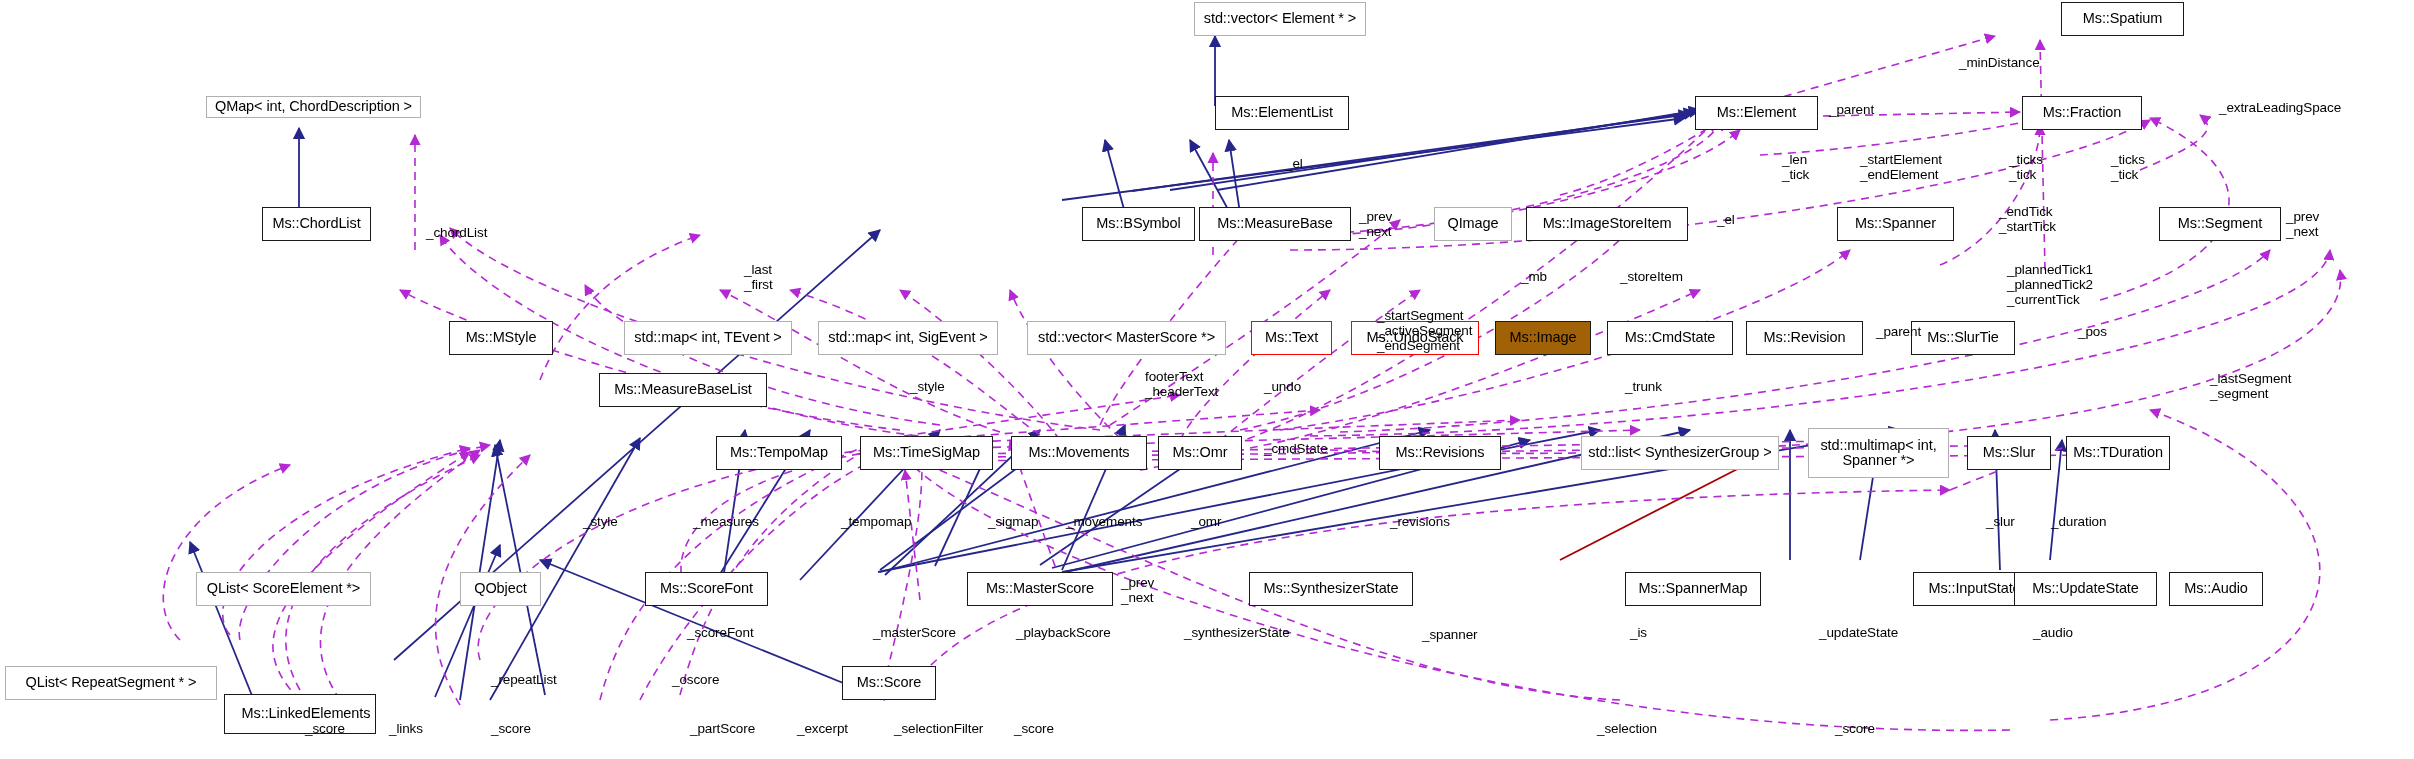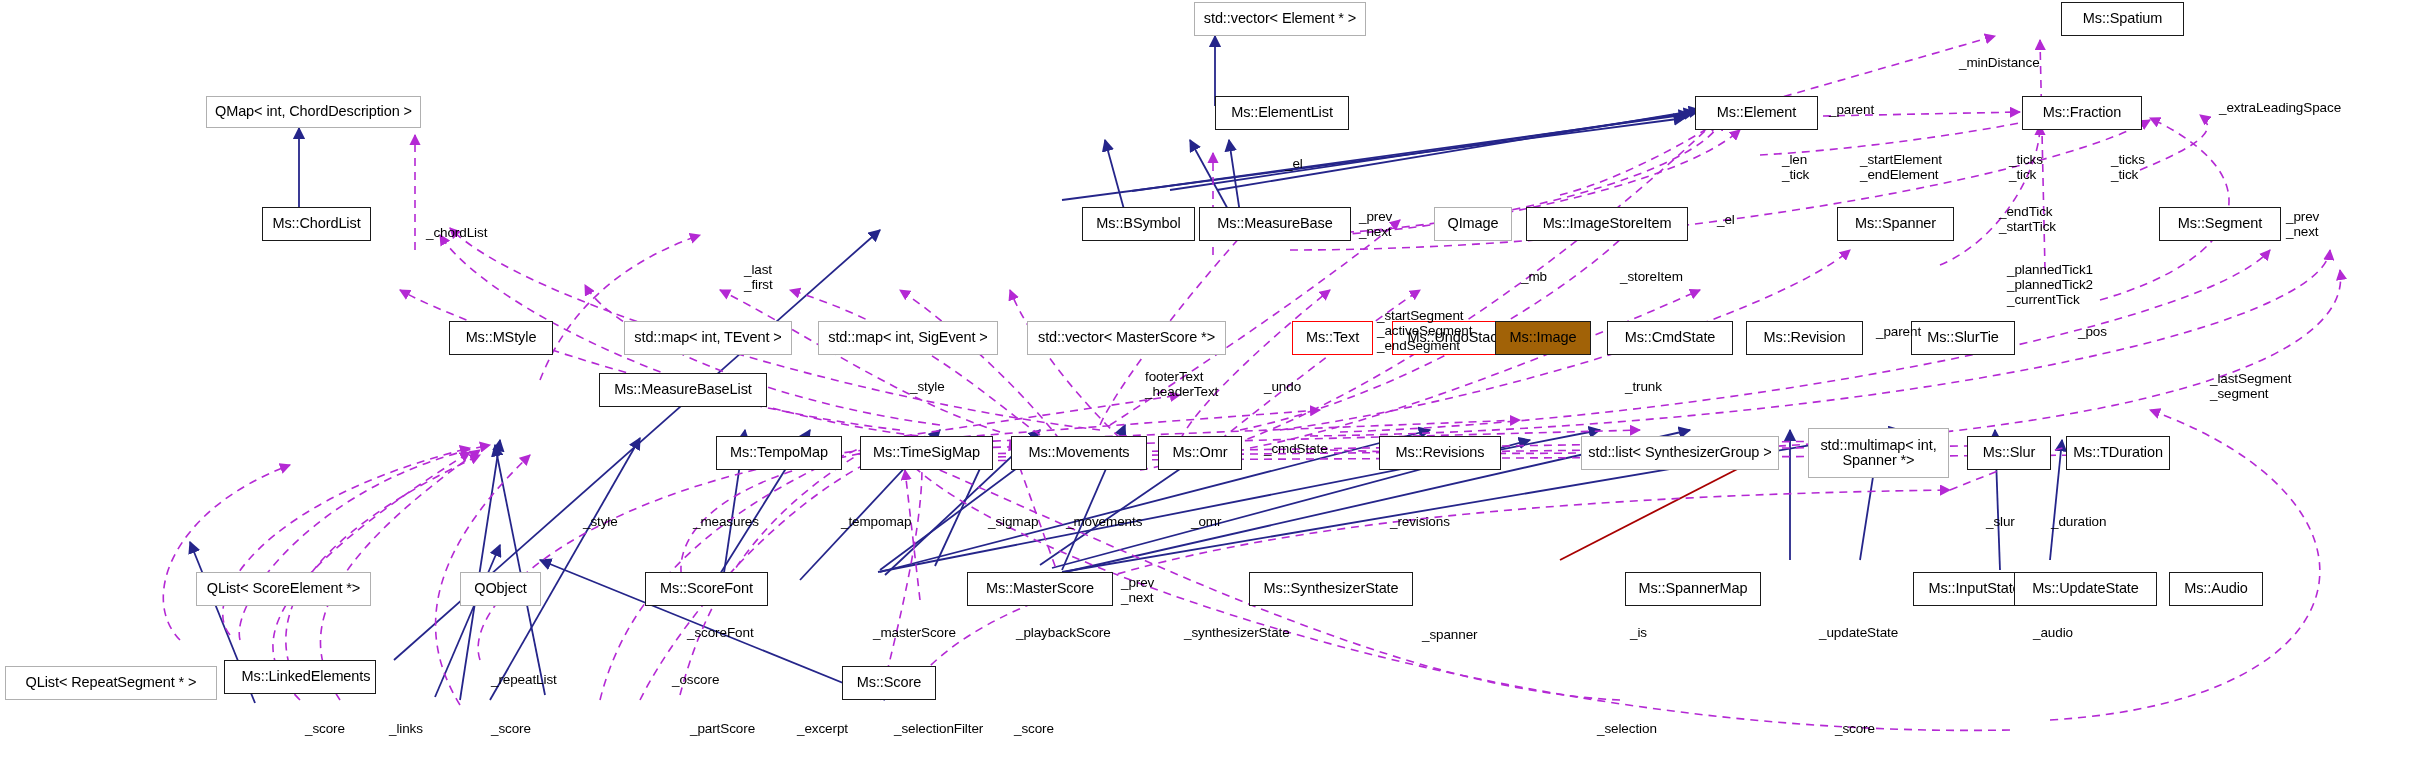--- a/index.html
+++ b/index.html
@@ -45,21 +45,20 @@
   }
   .node.ext {
     border: 1px solid #b0b0b0;
   }
   .node.hl {
     border: 1.6px solid #1a1a1a;
     background: #a16207;
   }
   .node.red {
     border: 1.6px solid #ff0000;
-    margin-left: 41px;
   }
   .elabel {
     position: absolute;
     font-size: 13.5px;
     color: #000000;
     white-space: pre;
     line-height: 1.12;
     z-index: 6;
     letter-spacing: -0.1px;
   }
@@ -182,21 +181,21 @@
       <path d="M300,690 C260,620 300,540 480,455"></path>
       <path d="M230,635 C200,600 260,500 470,448"></path>
       <path d="M540,380 C560,330 600,270 700,235"></path>
       <path d="M180,640 C140,600 170,510 290,465"></path>
     </g>
   </svg>
 
   <div id="nodes-layer">
       <div class="node ext" style="left: 1194px; top: 2px; width: 172px; height: 34px;">std::vector&lt; Element * &gt;</div>
       <div class="node cls" style="left: 2061px; top: 2px; width: 123px; height: 34px;">Ms::Spatium</div>
-      <div class="node ext" style="left: 206px; top: 96px; width: 215px; height: 32px; text-align: center;">QMap&lt; int, ChordDescription &gt;</div>
+      <div class="node ext" style="left: 206px; top: 96px; width: 215px; height: 22px; text-align: center;">QMap&lt; int, ChordDescription &gt;</div>
       <div class="node cls" style="left: 1215px; top: 96px; width: 134px; height: 34px;">Ms::ElementList</div>
       <div class="node cls" style="left: 1695px; top: 96px; width: 123px; height: 34px;">Ms::Element</div>
       <div class="node cls" style="left: 2022px; top: 96px; width: 120px; height: 34px;">Ms::Fraction</div>
       <div class="node cls" style="left: 262px; top: 207px; width: 109px; height: 34px;">Ms::ChordList</div>
       <div class="node cls" style="left: 1082px; top: 207px; width: 113px; height: 34px;">Ms::BSymbol</div>
       <div class="node cls" style="left: 1199px; top: 207px; width: 152px; height: 34px;">Ms::MeasureBase</div>
       <div class="node ext" style="left: 1434px; top: 207px; width: 78px; height: 34px;">QImage</div>
       <div class="node cls" style="left: 1526px; top: 207px; width: 162px; height: 34px;">Ms::ImageStoreItem</div>
       <div class="node cls" style="left: 1837px; top: 207px; width: 117px; height: 34px;">Ms::Spanner</div>
       <div class="node cls" style="left: 2159px; top: 207px; width: 122px; height: 34px;">Ms::Segment</div>
@@ -224,21 +223,21 @@
       <div class="node ext" style="left: 196px; top: 572px; width: 175px; height: 34px;">QList&lt; ScoreElement *&gt;</div>
       <div class="node ext" style="left: 460px; top: 572px; width: 81px; height: 34px;">QObject</div>
       <div class="node cls" style="left: 645px; top: 572px; width: 123px; height: 34px;">Ms::ScoreFont</div>
       <div class="node cls" style="left: 967px; top: 572px; width: 146px; height: 34px;">Ms::MasterScore</div>
       <div class="node cls" style="left: 1249px; top: 572px; width: 164px; height: 34px;">Ms::SynthesizerState</div>
       <div class="node cls" style="left: 1625px; top: 572px; width: 136px; height: 34px;">Ms::SpannerMap</div>
       <div class="node cls" style="left: 1878px; top: 572px; width: 123px; height: 34px; margin-left: 35px;">Ms::InputState</div>
       <div class="node cls" style="left: 2014px; top: 572px; width: 143px; height: 34px;">Ms::UpdateState</div>
       <div class="node cls" style="left: 2169px; top: 572px; width: 94px; height: 34px;">Ms::Audio</div>
       <div class="node ext" style="left: 5px; top: 666px; width: 212px; height: 34px;">QList&lt; RepeatSegment * &gt;</div>
-      <div class="node cls" style="left: 224px; top: 660px; width: 152px; height: 34px; padding-left: 12px;">Ms::LinkedElements</div>
+      <div class="node cls" style="left: 224px; top: 694px; width: 152px; height: 40px; padding-left: 12px;">Ms::LinkedElements</div>
       <div class="node cls" style="left: 842px; top: 666px; width: 94px; height: 34px;">Ms::Score</div>
     </div>
   <div id="labels-layer">
       <div class="elabel" style="left: 1959px; top: 55px;">_minDistance</div>
       <div class="elabel" style="left: 2219px; top: 100px;">_extraLeadingSpace</div>
       <div class="elabel" style="left: 1285px; top: 156px;">_el</div>
       <div class="elabel" style="left: 1829px; top: 102px;">_parent</div>
       <div class="elabel" style="left: 1860px; top: 152px;">_startElement
 _endElement</div>
       <div class="elabel" style="left: 2009px; top: 152px;">_ticks

